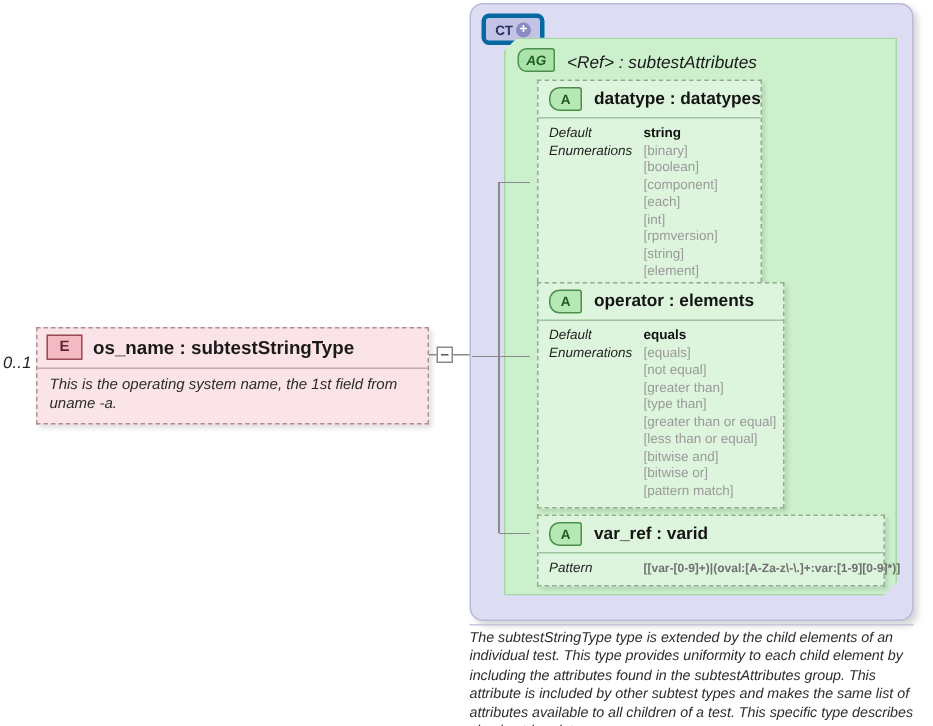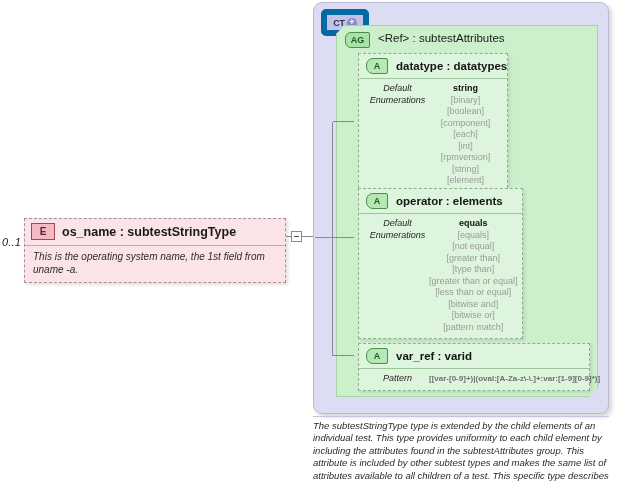--- a/index.html
+++ b/index.html
@@ -29,54 +29,54 @@
               border:1px solid #8a8a8a;background:#ffffff;box-sizing:border-box;}
   .conn-minus:after{content:"";position:absolute;left:2px;top:4px;width:5px;height:1px;background:#555;}
   .conn-line-b{position:absolute;left:302px;top:18px;width:20px;height:1px;background:#8a8a8a;}
 
   
   #ct-panel{position:absolute;left:313px;top:2px;width:296px;height:412px;
             background:#dcdcf2;border:1px solid #b9b9d8;border-radius:9px;
             box-sizing:border-box;box-shadow:3px 3px 4px rgba(0,0,0,.16);}
   .ct-head{display:flex;align-items:center;padding:6px 0 0 7px;}
   .icon-ct{display:inline-flex;align-items:center;justify-content:center;
-           min-width:30px;height:15px;padding:0 3px;border:6px solid #0369a1;
+           min-width:30px;height:15px;padding:0 3px;border:3px solid #0369a1;
            border-radius:5px;background:#c3c3e6;font-size:9px;font-weight:bold;
            color:#2e2e5e;margin-right:9px;flex:0 0 auto;letter-spacing:-.2px;}
   .ct-plus{display:inline-block;width:10px;height:10px;border-radius:50%;
            background:#8a8ac4;color:#fff;font-size:9px;line-height:9px;
            text-align:center;margin-left:2px;font-weight:bold;}
   .ct-title{font-size:12.5px;color:#1a1a1a;white-space:nowrap;}
 
   
   #ag-box{position:absolute;left:22px;top:22px;width:262px;height:372px;
           background:#ccf0cc;border:1px solid #a5d6a5;box-sizing:border-box;
           box-shadow:3px 3px 3px rgba(0,0,0,.13);
           clip-path:polygon(9px 0,100% 0,100% calc(100% - 9px),calc(100% - 9px) 100%,0 100%,0 9px);}
-  .ag-head{display:flex;align-items:flex-start;padding:6px 0 0 8px;}
+  .ag-head{display:flex;align-items:flex-end;padding:6px 0 0 8px;font-style:italic;}
   .icon-ag{display:inline-flex;align-items:center;justify-content:center;
            width:23px;height:14px;border:1px solid #4b8f4b;border-radius:6px 2px 2px 6px;
            background:#a9e3a9;font-size:9px;font-weight:bold;color:#1f5d1f;
            margin-right:8px;flex:0 0 auto;}
   .ag-title{font-size:11.5px;color:#1a1a1a;white-space:nowrap;}
 
   
   .tree{position:absolute;left:0;top:0;width:296px;height:412px;pointer-events:none;}
 
   
   .attr{position:absolute;border:1px dashed #8fae8f;background:#ddf5dd;
         box-sizing:border-box;box-shadow:2px 2px 3px rgba(0,0,0,.10);}
   .attr-head{display:flex;align-items:center;padding:4px 6px 4px 7px;
              border-bottom:1px solid #9ec49e;}
   .icon-a{display:inline-flex;align-items:center;justify-content:center;
           width:20px;height:14px;border:1px solid #4b8f4b;border-radius:7px 2px 2px 7px;
           background:#b6e8b6;font-size:9px;font-weight:bold;color:#1f5d1f;
           margin-right:8px;flex:0 0 auto;}
   .attr-title{font-size:11.5px;font-weight:bold;color:#141414;white-space:nowrap;}
-  .attr-body{display:flex;padding:4px 5px 5px 7px;text-align:center;}
+  .attr-body{display:flex;padding:4px 5px 5px 7px;}
   .facet-labels{width:63px;flex:0 0 auto;}
   .facet-label{font-size:9px;font-style:italic;color:#1f1f1f;line-height:11.5px;
                white-space:nowrap;}
   .facet-values{flex:1 1 auto;}
   .facet-default{font-size:9px;font-weight:bold;color:#111;line-height:11.5px;}
   .facet-enum{font-size:9px;color:#9a9a9a;line-height:11.5px;white-space:nowrap;}
   .facet-pattern{font-size:8px;color:#6f6f6f;line-height:11.5px;white-space:nowrap;
                  font-family:"Liberation Sans",sans-serif;font-weight:bold;}
 
   

